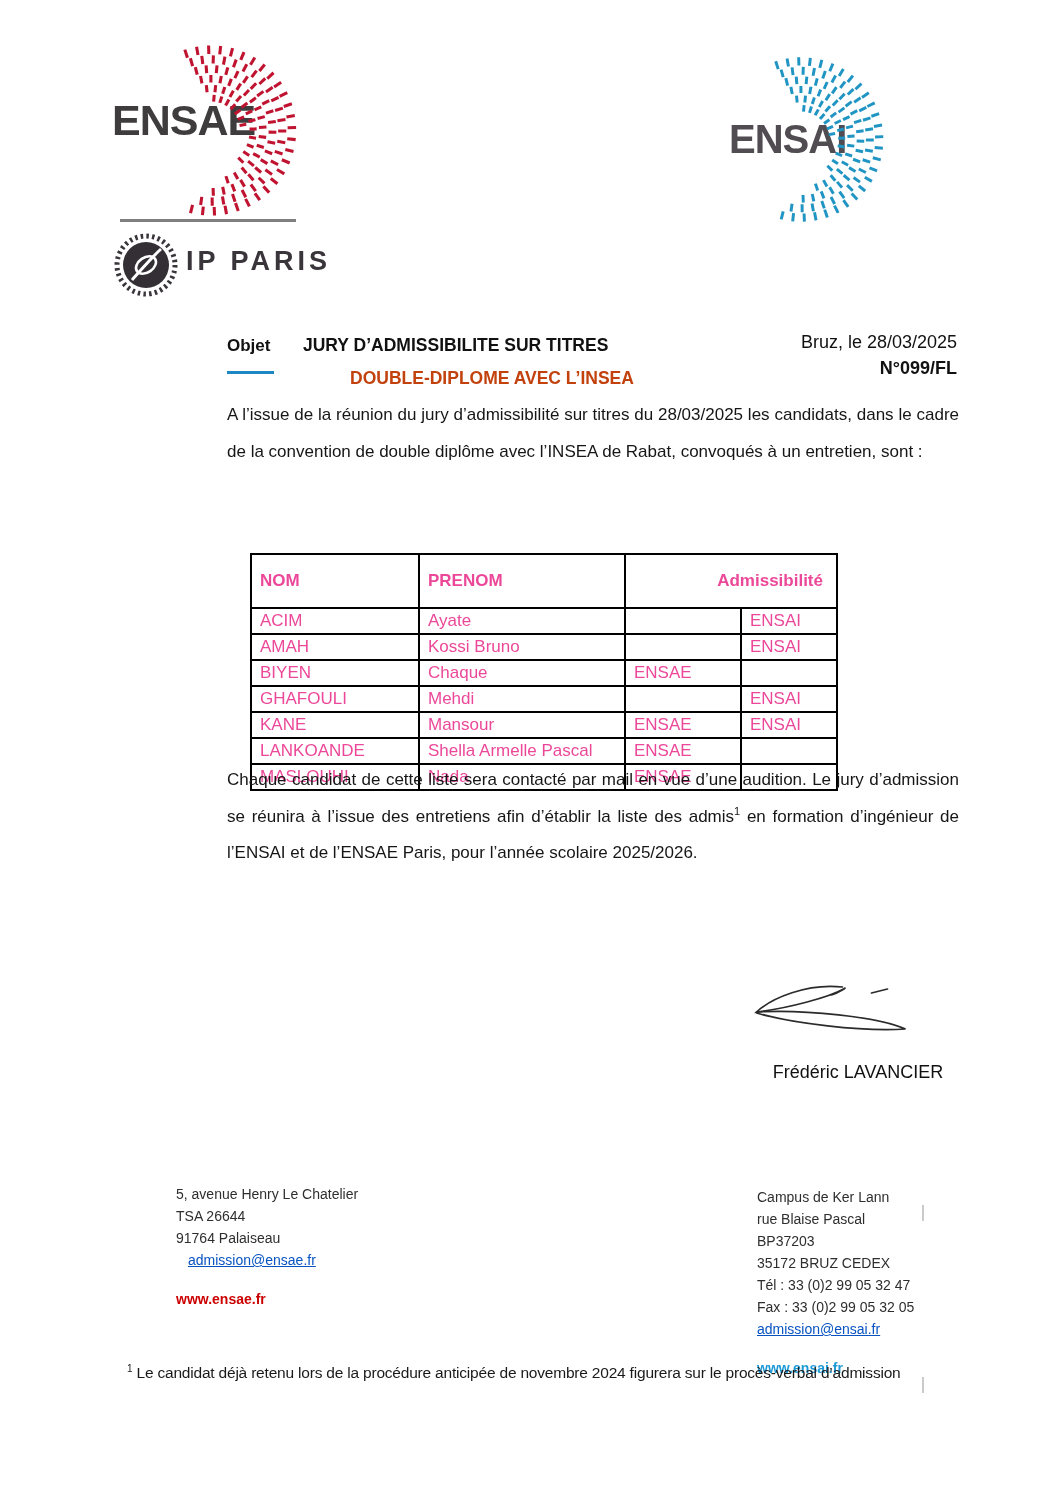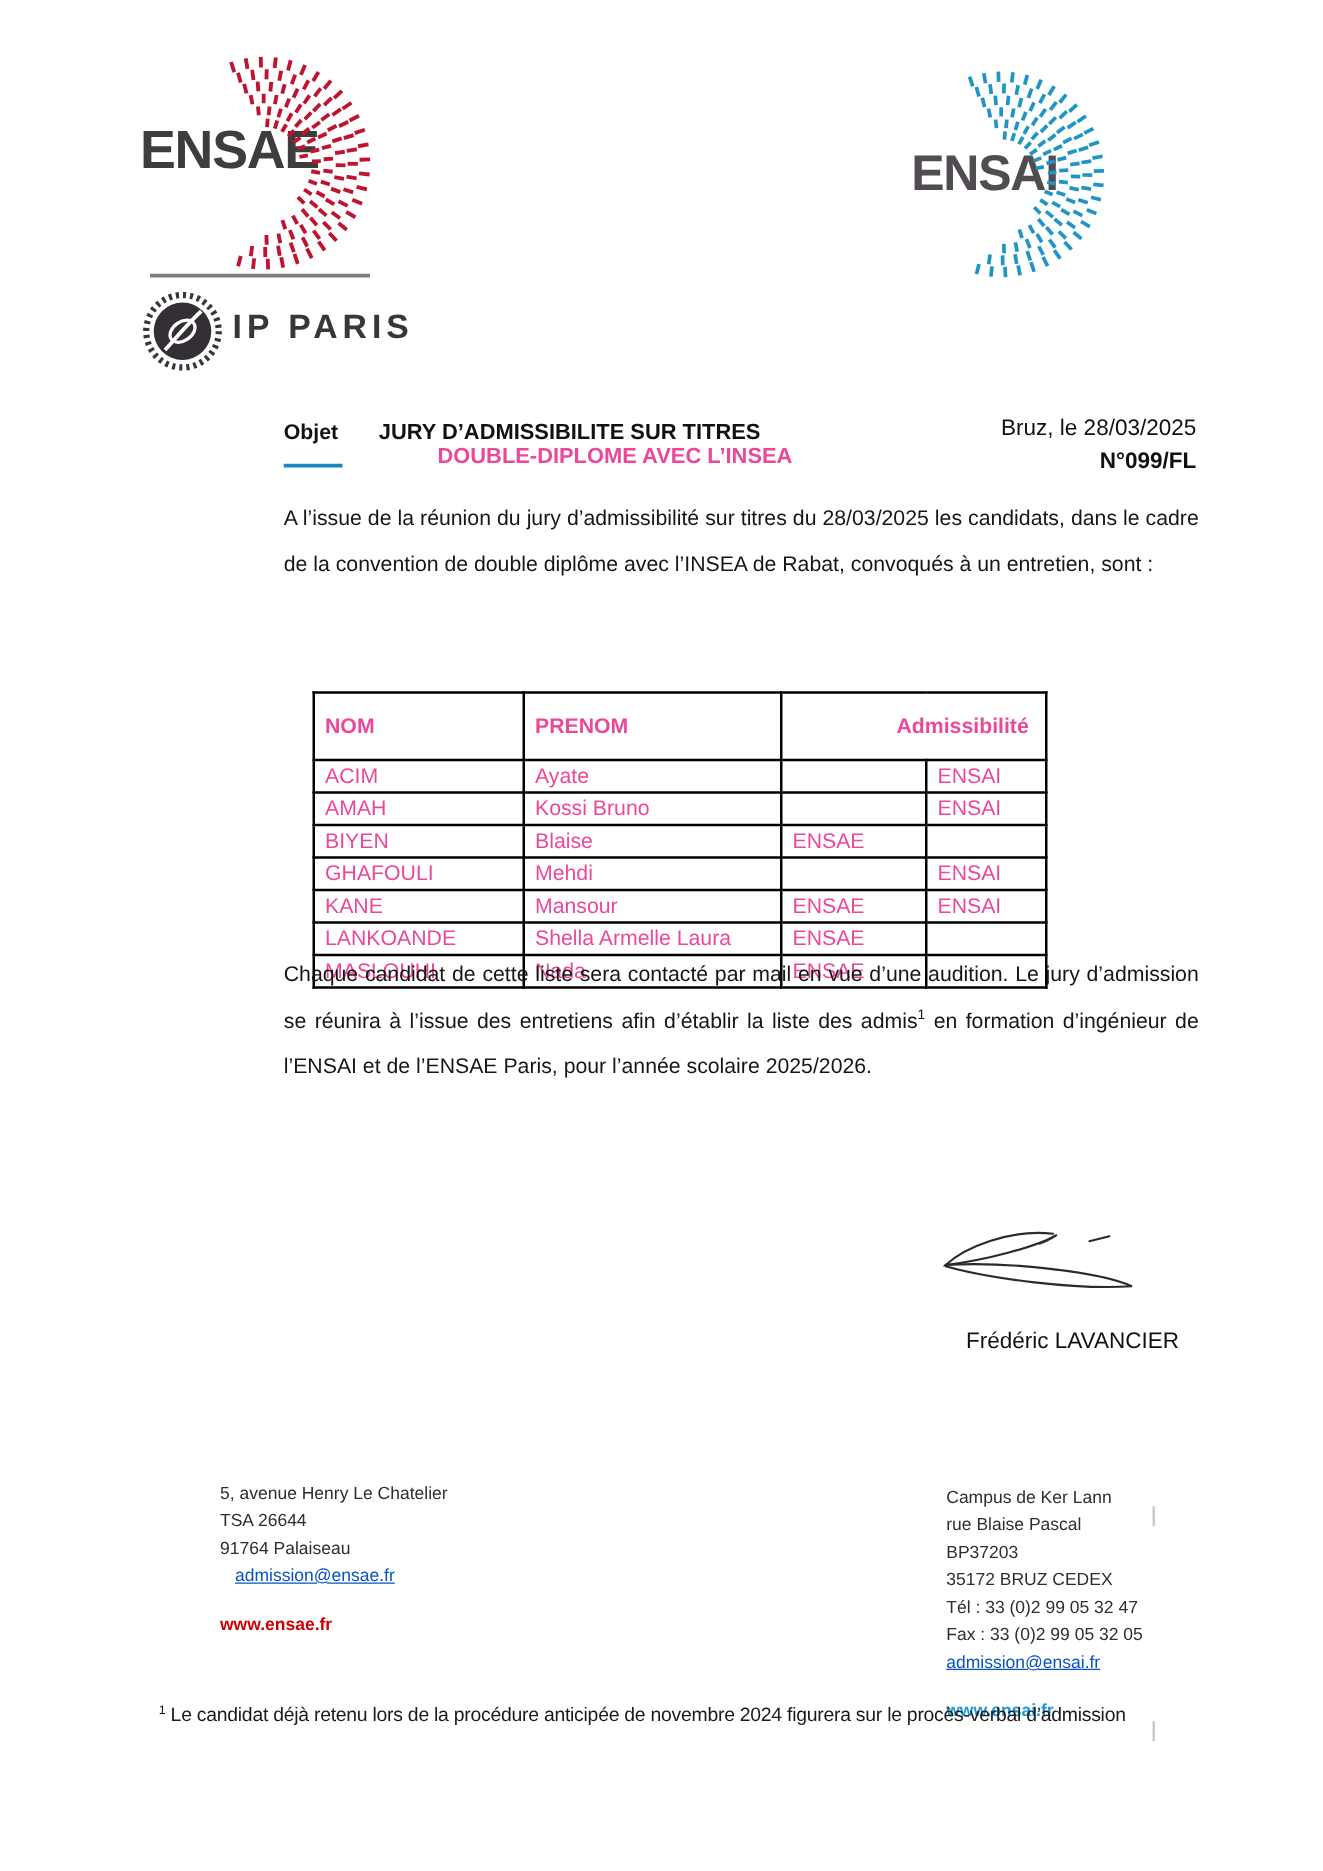--- a/index.html
+++ b/index.html
@@ -18,21 +18,21 @@
   .ipparis-label{left:186px;top:246px;font-size:27px;font-weight:bold;letter-spacing:4px;color:#39353a;}
 
   .ensai-wordmark{left:729px;top:117px;font-size:40px;font-weight:600;letter-spacing:-1px;color:#514c52;}
   .ensai-spiral{left:768px;top:52px;}
   .ensai-tagline{left:905px;top:100px;font-size:17px;line-height:24px;color:#4c4b49;}
 
   
   .objet-label{left:227px;top:336px;font-size:17px;font-weight:bold;color:#111;}
   .objet-rule{left:227px;top:371px;width:47px;height:3px;}
   .title-line1{left:303px;top:335px;font-size:17.5px;font-weight:bold;color:#111;}
-  .title-line2{left:350px;top:354px;font-size:17.5px;font-weight:bold;color:#ec4899;}
+  .title-line2{left:350px;top:368px;font-size:17.5px;font-weight:bold;color:#c2410c;}
   .meta-right{left:657px;top:332px;width:300px;text-align:right;font-size:18px;color:#111;}
   .meta-right .ref{font-weight:bold;margin-top:5px;}
 
   
   .para{left:227px;width:732px;font-size:17px;line-height:36.5px;text-align:justify;color:#161616;}
   .para-intro{top:397px;}
   .para-after{top:762px;}
   .para sup{font-size:11px;line-height:0;vertical-align:super;}
 
   
@@ -334,39 +334,39 @@
       <td>ENSAI</td>
     </tr>
     <tr>
       <td>AMAH</td>
       <td>Kossi Bruno</td>
       <td></td>
       <td>ENSAI</td>
     </tr>
     <tr>
       <td>BIYEN</td>
-      <td>Blaise</td>
+      <td>Chaque</td>
       <td>ENSAE</td>
       <td></td>
     </tr>
     <tr>
       <td>GHAFOULI</td>
       <td>Mehdi</td>
       <td></td>
       <td>ENSAI</td>
     </tr>
     <tr>
       <td>KANE</td>
       <td>Mansour</td>
       <td>ENSAE</td>
       <td>ENSAI</td>
     </tr>
     <tr>
       <td>LANKOANDE</td>
-      <td>Shella Armelle Laura</td>
+      <td>Shella Armelle Pascal</td>
       <td>ENSAE</td>
       <td></td>
     </tr>
     <tr>
       <td>MASLOUHI</td>
       <td>Nada</td>
       <td>ENSAE</td>
       <td></td>
     </tr>
   </tbody>

